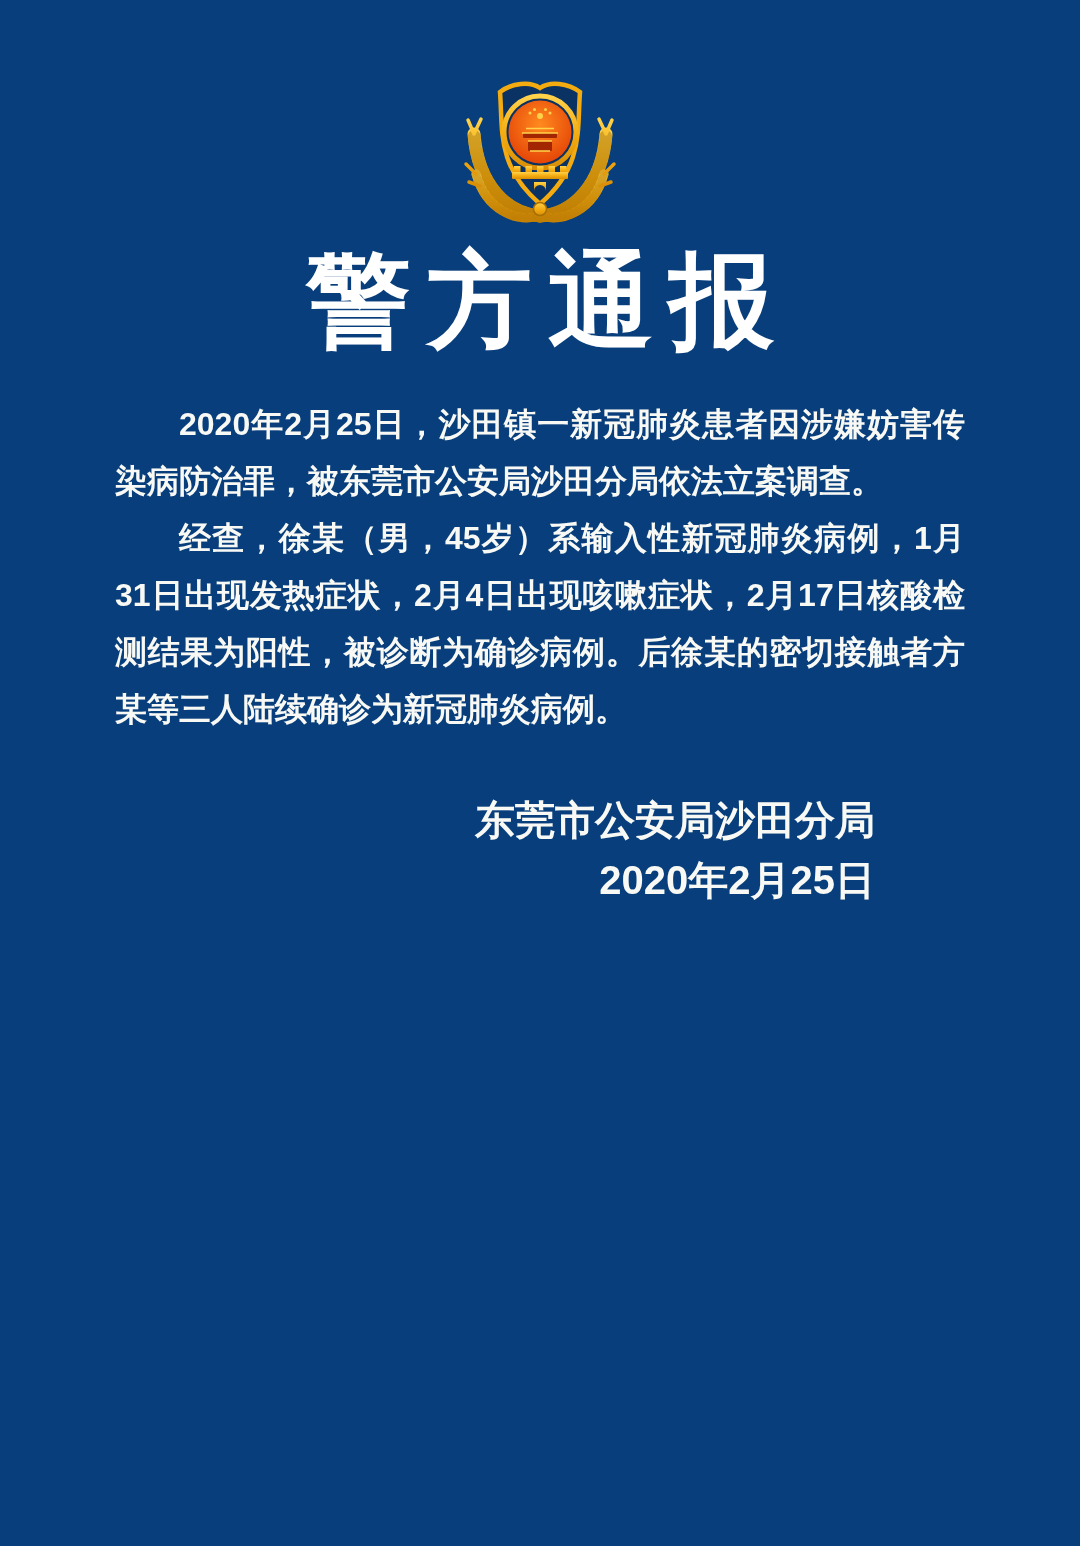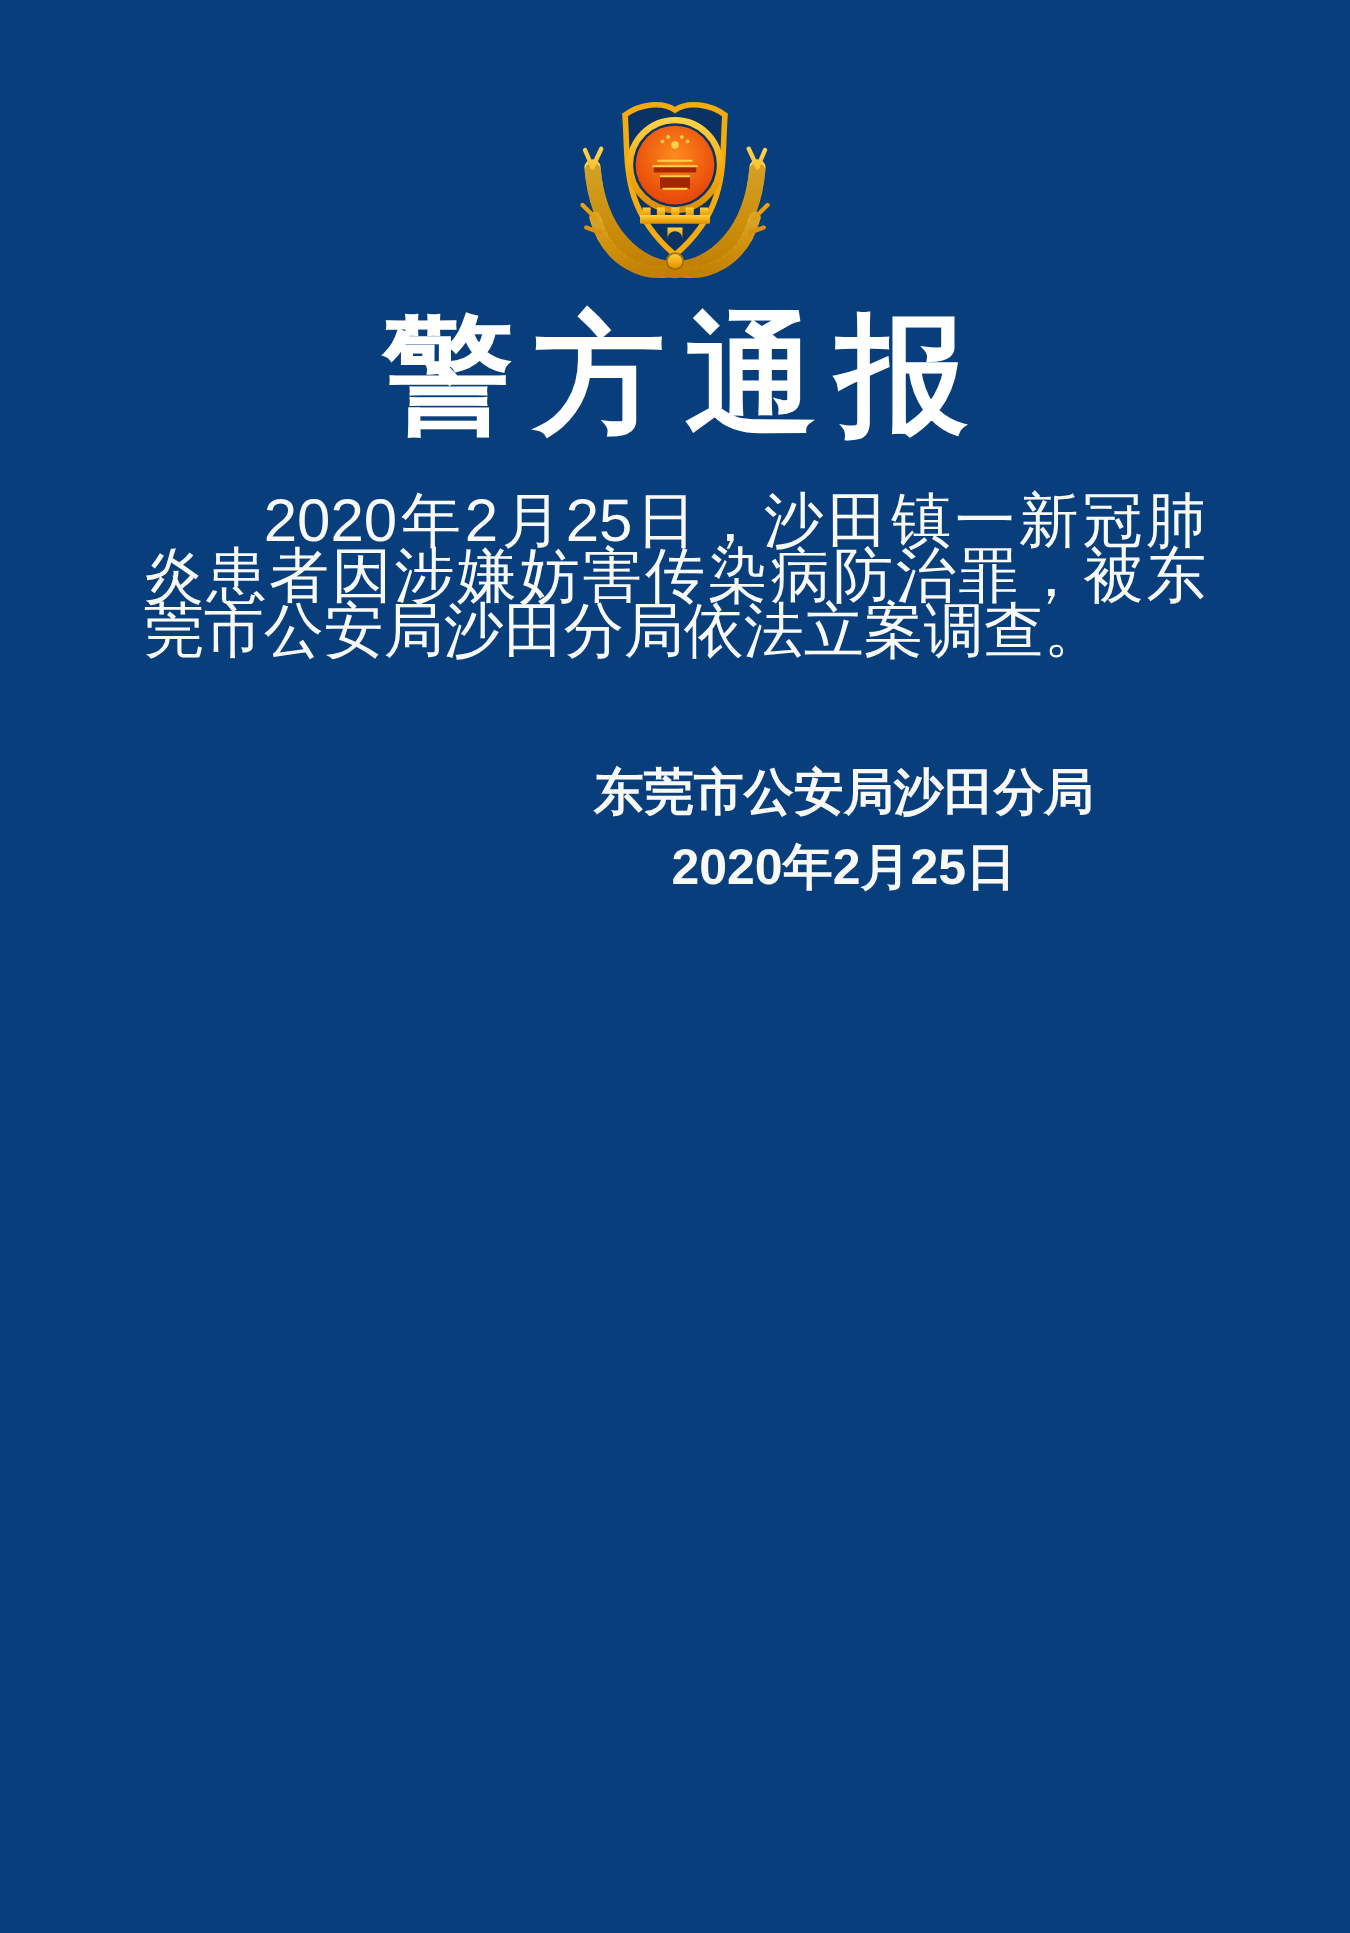--- a/index.html
+++ b/index.html
@@ -31,35 +31,35 @@
     font-size:105px;
     line-height:130px;
     font-weight:900;
     color:var(--title-text,#fff);
     letter-spacing:16px;
     text-indent:16px;
     white-space:nowrap;
   }
   .body-text{
     margin:30px 115px 0 115px;
-    font-size:48px;
-    line-height:44px;
-    font-weight:400;
+    font-size:32px;
+    line-height:57px;
+    font-weight:700;
     text-align:justify;
   }
   .body-text p{
     margin:0;
     text-indent:2em;
   }
   .signature{
-    margin-top:76px;
+    margin-top:52px;
     margin-right:205px;
     margin-left:auto;
     width:max-content;
-    text-align:center;
+    text-align:right;
     font-size:40px;
     line-height:60px;
     font-weight:700;
   }
 </style>
 </head>
 <body>
 
 <div class="poster">
 
@@ -123,20 +123,21 @@
       </g>
 
       <circle cx="80" cy="141" r="6.5" fill="url(#gg)" stroke="#a66f04" stroke-width="1.5"></circle>
     </svg>
   </div>
 
   <div class="title">警方通报</div>
 
   <div class="body-text">
     <p>2020年2月25日，沙田镇一新冠肺炎患者因涉嫌妨害传染病防治罪，被东莞市公安局沙田分局依法立案调查。</p>
+    <p>经查，徐某（男，45岁）系输入性新冠肺炎病例，1月31日出现发热症状，2月4日出现咳嗽症状，2月17日核酸检测结果为阳性，被诊断为确诊病例。后徐某的密切接触者方某等三人陆续确诊为新冠肺炎病例。</p>
   </div>
 
   <div class="signature">
     <div>东莞市公安局沙田分局</div>
     <div>2020年2月25日</div>
   </div>
 
 </div>
 
 </body></html>

